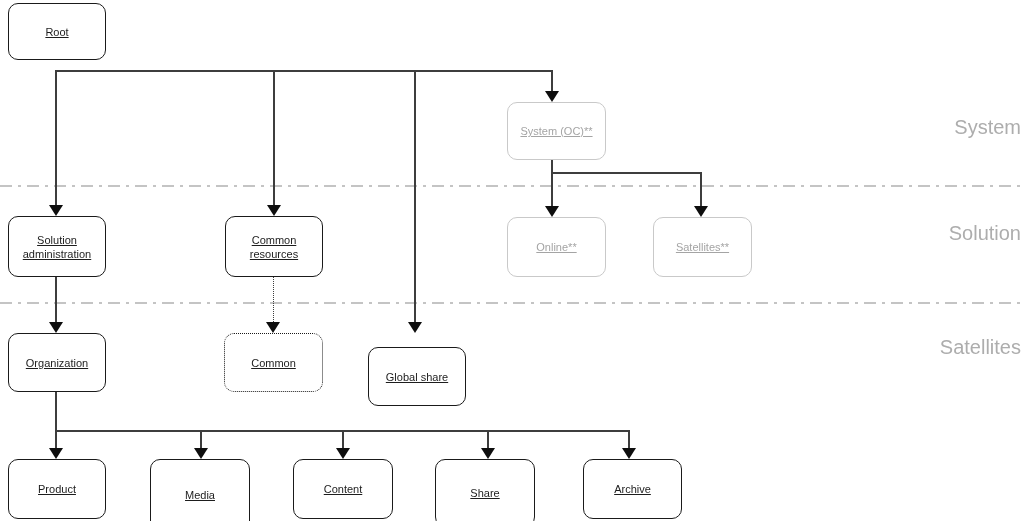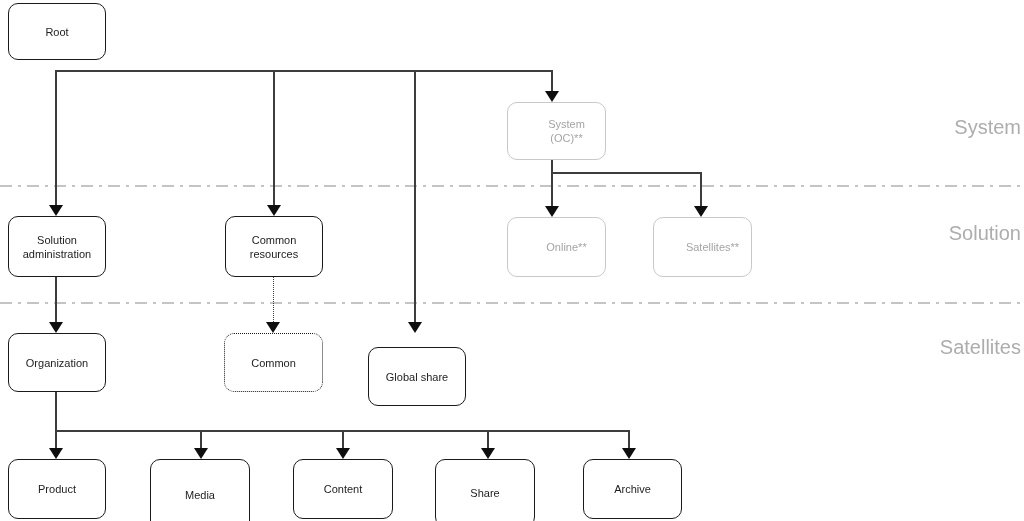--- a/index.html
+++ b/index.html
@@ -47,25 +47,25 @@
     border-radius: 10px;
     background: #ffffff;
     display: flex;
     align-items: center;
     justify-content: center;
     text-align: center;
     font-size: 11px;
     line-height: 14px;
     color: var(--node-text);
     padding: 3px 8px;
+    text-decoration: underline;
   }
   .node.muted {
     border: 1px solid var(--muted-border);
     color: var(--muted-text);
-    padding-left: 28px;
   }
   .node.dotted {
     border: 1.5px dotted var(--node-border);
   }
   
   .vline {
     position: absolute;
     width: 1.5px;
     background: var(--connector);
   }

